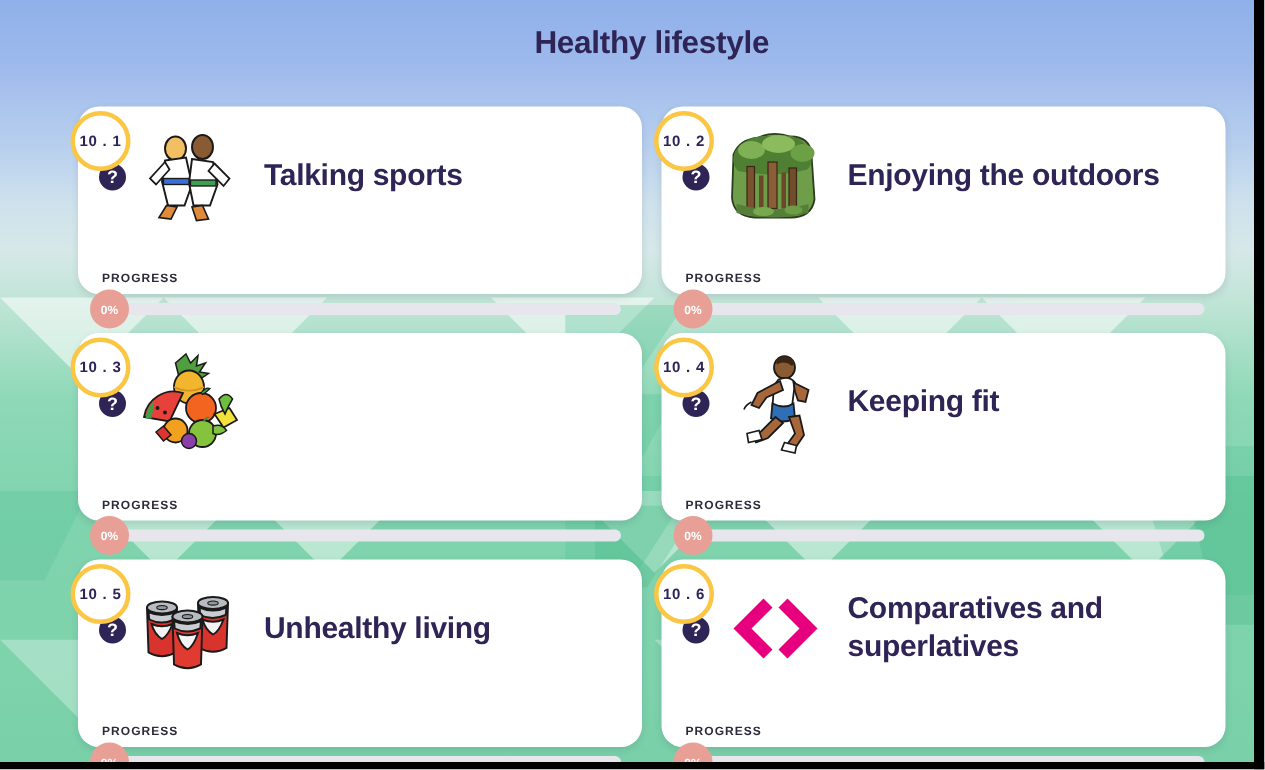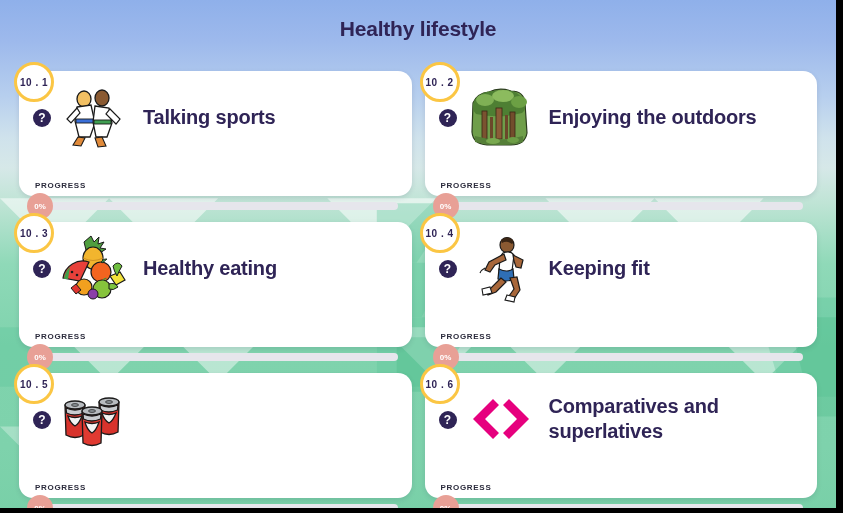--- a/index.html
+++ b/index.html
@@ -22,20 +22,21 @@
         #cfe2ec 27%,
         #d6e8e8 33%,
         #bfe4d5 40%,
         #8fd9b8 52%,
         #7fd3ad 68%,
         #7ed2ac 88%,
         #79d0a8 100%);
     border-bottom: 5px solid #000000;
     border-right: 7px solid #000000;
     overflow: hidden;
+    padding-left: 33px;
   }
 
   
   .bg-art {
     position: absolute;
     inset: 0;
     pointer-events: none;
     z-index: 0;
   }
 
@@ -79,21 +80,21 @@
     box-shadow: 0 2px 5px rgba(40, 50, 80, 0.13);
     padding: 10px 14px 10px 14px;
     display: flex;
     flex-direction: column;
     justify-content: space-between;
   }
 
   
   .badge {
     position: absolute;
-    top: 4px;
+    top: 16px;
     left: -5px;
     width: 40px;
     height: 40px;
     border-radius: 50%;
     background: #ffffff;
     border: 3px solid #fbc644;
     display: flex;
     align-items: center;
     justify-content: center;
     font-size: 10px;
@@ -326,21 +327,20 @@
               <path d="M53 44 l10-4 l5 8 l-9 5 z" fill="#f2e23a" stroke="#1a1a1a" stroke-width="1.2"></path>
               <circle cx="27" cy="55" r="8" fill="#f2a01f" stroke="#1a1a1a" stroke-width="1.2"></circle>
               <circle cx="45" cy="57" r="9" fill="#86c33c" stroke="#1a1a1a" stroke-width="1.2"></circle>
               <path d="M45 49 q2-4 5-3 q-3 2-4 3z" fill="#3f8e3a"></path>
               <path d="M14 56 l5-4 l5 6 l-5 4z" fill="#e0342e" stroke="#1a1a1a" stroke-width="1"></path>
               <circle cx="36" cy="62" r="5" fill="#8b3fa8" stroke="#1a1a1a" stroke-width="1"></circle>
               <path d="M56 34 q5-6 9 0 q-3 5-5 10 q-3-5-4-10z" fill="#6fbf3f" stroke="#1a1a1a" stroke-width="1"></path>
               <path d="M52 52 q6-2 9 3 q-5 4-9 2z" fill="#7ec43f" stroke="#1a1a1a" stroke-width="1"></path>
             </svg>
           </div>
-          <div class="card-title">Healthy eating</div>
         </div>
         <div class="progress-block">
           <div class="progress-label">PROGRESS</div>
           <div class="progress-row">
             <div class="progress-track">
               <div class="progress-fill" style="width: 0%;"></div>
             </div>
             <div class="progress-bubble">0%</div>
           </div>
         </div>
@@ -400,20 +400,21 @@
                 <path d="M25 28 q10-5 20 0 l-1 32 q-9 5-18 0z" fill="#e03a31"></path>
                 <ellipse cx="35" cy="28" rx="10" ry="4" fill="#b8bcc0"></ellipse>
                 <path d="M26 31 q9 4 18 0 l-0.5 5 q-9 4-17 0z" fill="#c9ccd0"></path>
                 <path d="M28 39 q7 3 14 0 q-3 9-7 11 q-5-3-7-11z" fill="#f5f5f5"></path>
               </g>
               <ellipse cx="35" cy="28" rx="3.5" ry="1.4" fill="#8f969b" stroke="#1a1a1a" stroke-width="0.7"></ellipse>
               <ellipse cx="18" cy="22" rx="3.5" ry="1.4" fill="#8f969b" stroke="#1a1a1a" stroke-width="0.7"></ellipse>
               <ellipse cx="52" cy="19" rx="3.5" ry="1.4" fill="#8f969b" stroke="#1a1a1a" stroke-width="0.7"></ellipse>
             </svg>
           </div>
+          <div class="card-title">Unhealthy living</div>
         </div>
         <div class="progress-block">
           <div class="progress-label">PROGRESS</div>
           <div class="progress-row">
             <div class="progress-track">
               <div class="progress-fill" style="width: 0%;"></div>
             </div>
             <div class="progress-bubble">0%</div>
           </div>
         </div>

